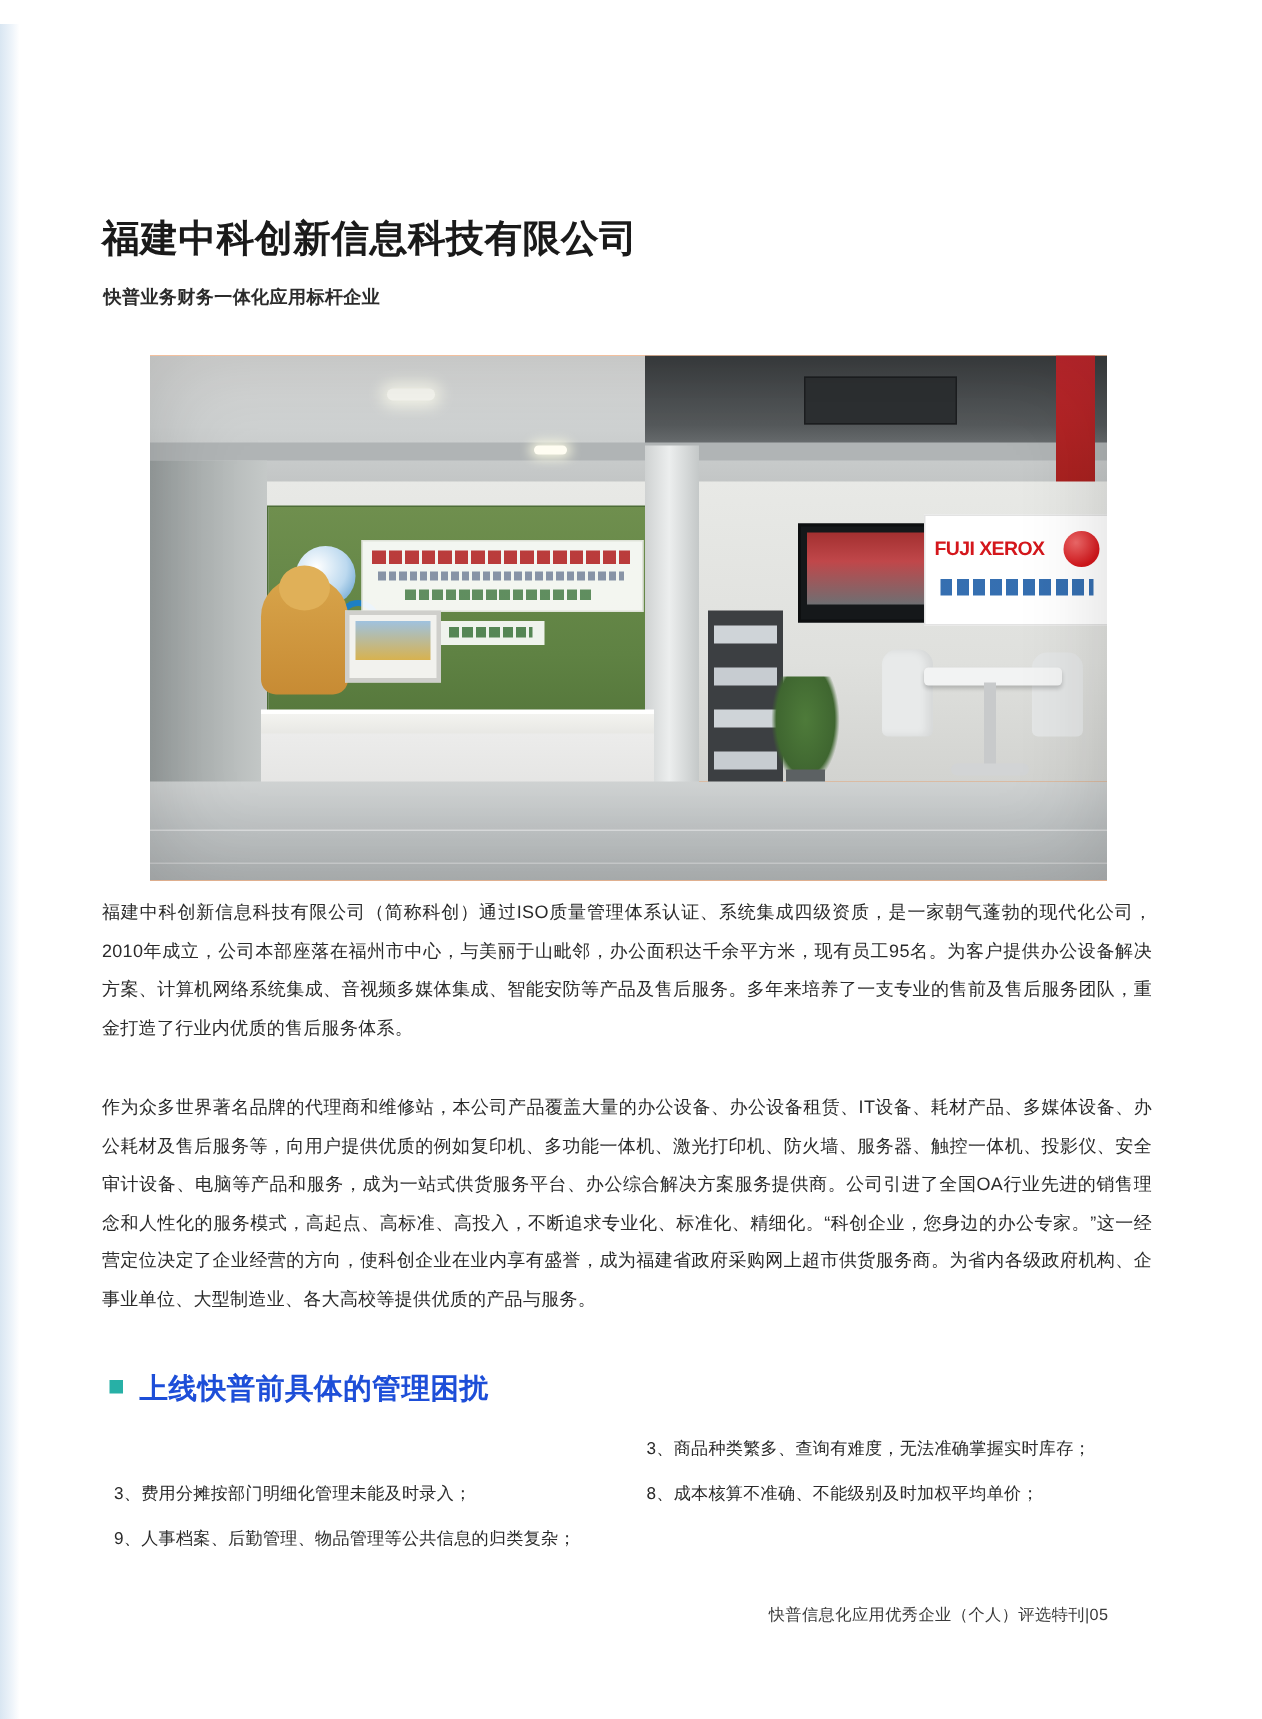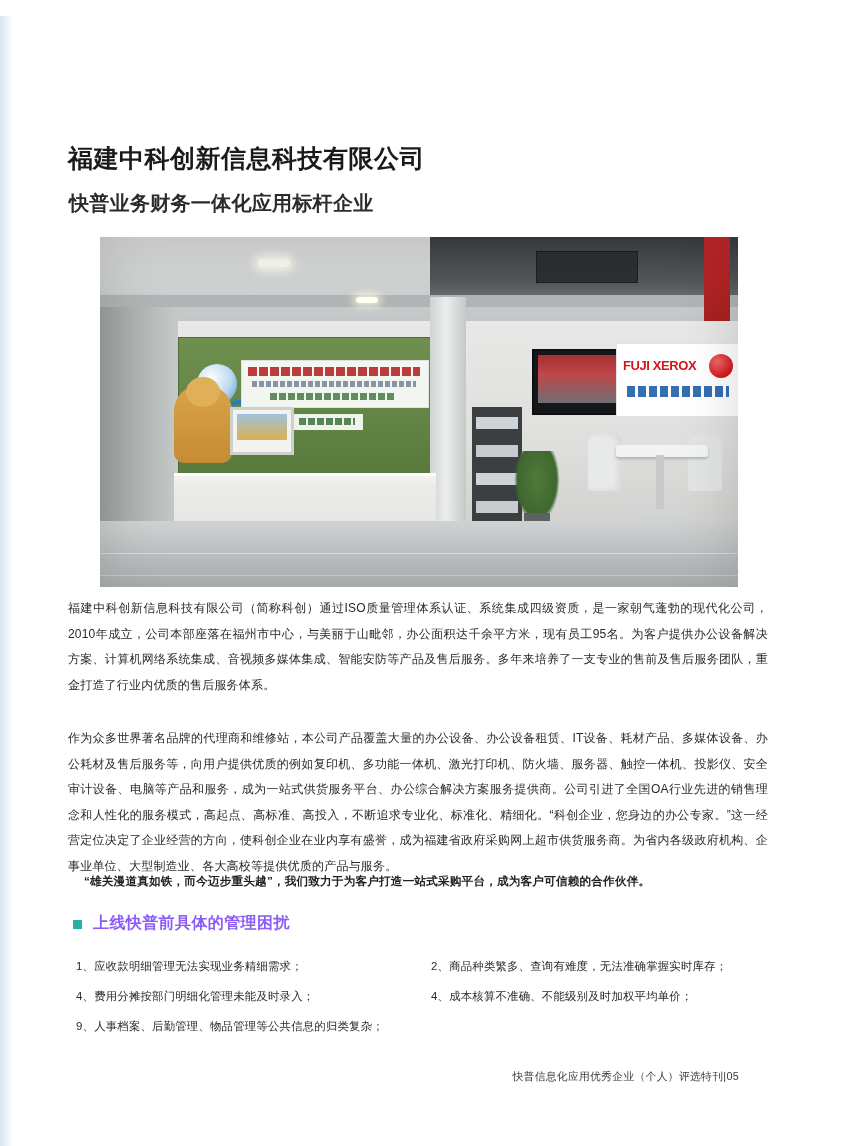--- a/index.html
+++ b/index.html
@@ -44,21 +44,21 @@
     font-size: 25px;
     font-weight: bold;
     letter-spacing: 0.5px;
     color: #1a1a1a;
     white-space: nowrap;
   }
   .doc-subtitle {
     position: absolute;
     left: 1px;
     top: 174px;
-    font-size: 20px;
+    font-size: 12px;
     font-weight: bold;
     color: #2b2b2b;
     letter-spacing: 0.3px;
     white-space: nowrap;
   }
 
   
   .photo {
     position: absolute;
     left: 32px;
@@ -302,23 +302,23 @@
   }
   .sec-marker {
     position: absolute;
     left: 0; top: 7px;
     width: 9px; height: 9px;
     background: #27b0a6;
   }
   .sec-title {
     position: absolute;
     left: 20px; top: 0;
-    font-size: 16px;
+    font-size: 19px;
     font-weight: bold;
-    color: #8b5cf6;
+    color: #1d4ed8;
     letter-spacing: 0.4px;
     white-space: nowrap;
   }
 
   
   .issues {
     position: absolute;
     left: 8px;
     top: 935px;
     width: 692px;
@@ -426,35 +426,33 @@
 
       <div class="ph-floor"></div>
       <div class="ph-floor-line"></div>
       <div class="ph-floor-line2"></div>
       <div class="ph-vign"></div>
     </div>
 
     <div class="body-text para1">福建中科创新信息科技有限公司（简称科创）通过ISO质量管理体系认证、系统集成四级资质，是一家朝气蓬勃的现代化公司，2010年成立，公司本部座落在福州市中心，与美丽于山毗邻，办公面积达千余平方米，现有员工95名。为客户提供办公设备解决方案、计算机网络系统集成、音视频多媒体集成、智能安防等产品及售后服务。多年来培养了一支专业的售前及售后服务团队，重金打造了行业内优质的售后服务体系。</div>
     <div class="body-text para2">作为众多世界著名品牌的代理商和维修站，本公司产品覆盖大量的办公设备、办公设备租赁、IT设备、耗材产品、多媒体设备、办公耗材及售后服务等，向用户提供优质的例如复印机、多功能一体机、激光打印机、防火墙、服务器、触控一体机、投影仪、安全审计设备、电脑等产品和服务，成为一站式供货服务平台、办公综合解决方案服务提供商。公司引进了全国OA行业先进的销售理念和人性化的服务模式，高起点、高标准、高投入，不断追求专业化、标准化、精细化。“科创企业，您身边的办公专家。”这一经营定位决定了企业经营的方向，使科创企业在业内享有盛誉，成为福建省政府采购网上超市供货服务商。为省内各级政府机构、企事业单位、大型制造业、各大高校等提供优质的产品与服务。</div>
 
-    <div class="quote-line">“雄关漫道真如铁，而今迈步重头越”，我们致力于为客户打造一站式采购平台，成为客户可信赖的合作伙伴。</div>
 
     <div class="section-head">
       <div class="sec-marker"></div>
       <div class="sec-title">上线快普前具体的管理困扰</div>
     </div>
 
     <div class="issues">
       <div class="issue-row">
-        <div class="issue-cell left">1、应收款明细管理无法实现业务精细需求；</div>
-        <div class="issue-cell right">2、商品种类繁多、查询有难度，无法准确掌握实时库存；</div>
+        <div class="issue-cell right">3、商品种类繁多、查询有难度，无法准确掌握实时库存；</div>
       </div>
       <div class="issue-row">
-        <div class="issue-cell left">4、费用分摊按部门明细化管理未能及时录入；</div>
-        <div class="issue-cell right">4、成本核算不准确、不能级别及时加权平均单价；</div>
+        <div class="issue-cell left">3、费用分摊按部门明细化管理未能及时录入；</div>
+        <div class="issue-cell right">8、成本核算不准确、不能级别及时加权平均单价；</div>
       </div>
       <div class="issue-row">
         <div class="issue-cell left">9、人事档案、后勤管理、物品管理等公共信息的归类复杂；</div>
       </div>
     </div>
 
     <div class="footer">快普信息化应用优秀企业（个人）评选特刊|05</div>
 
   </div>
 </div>

